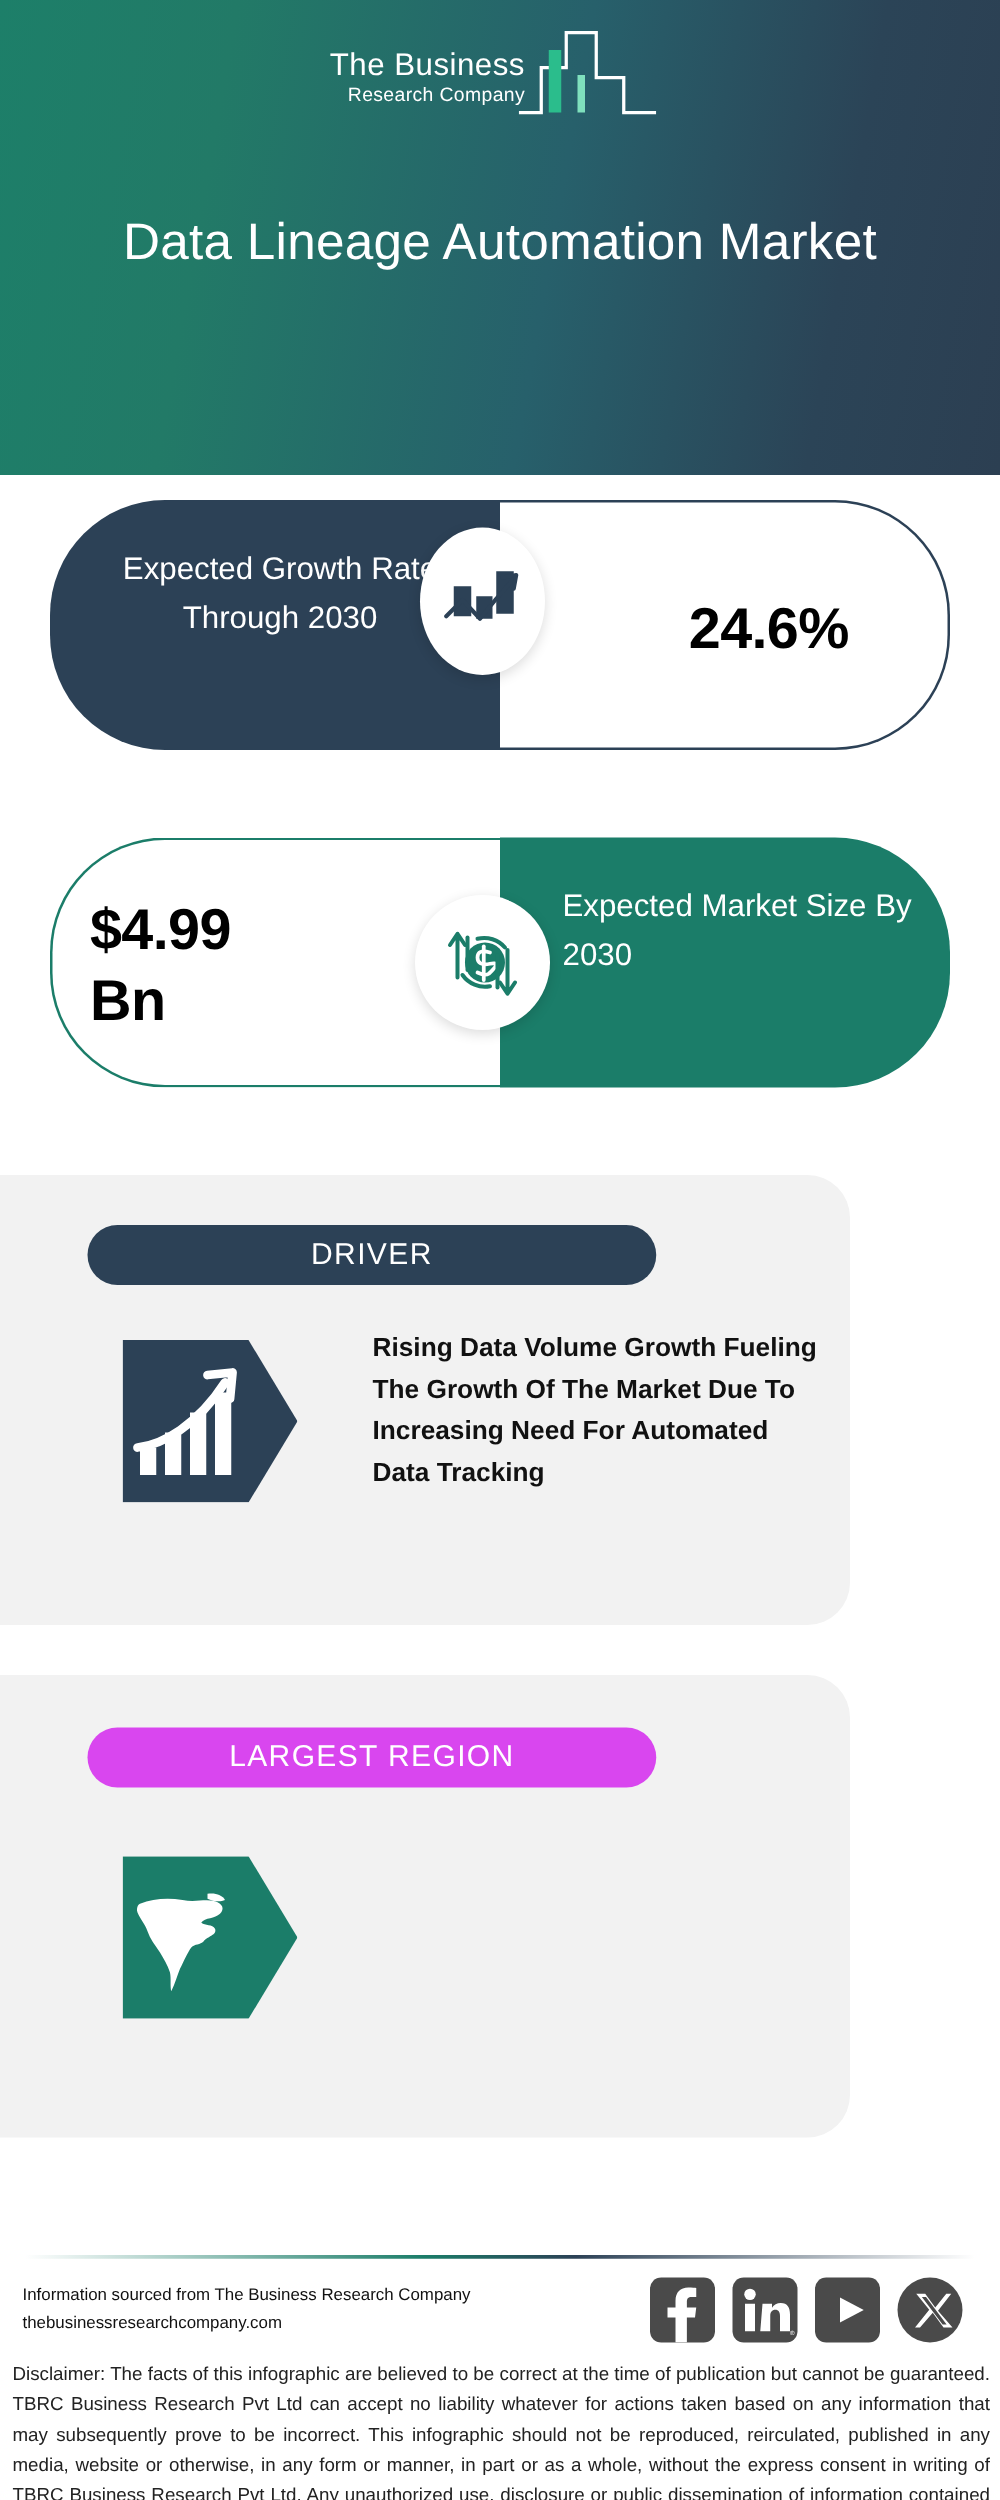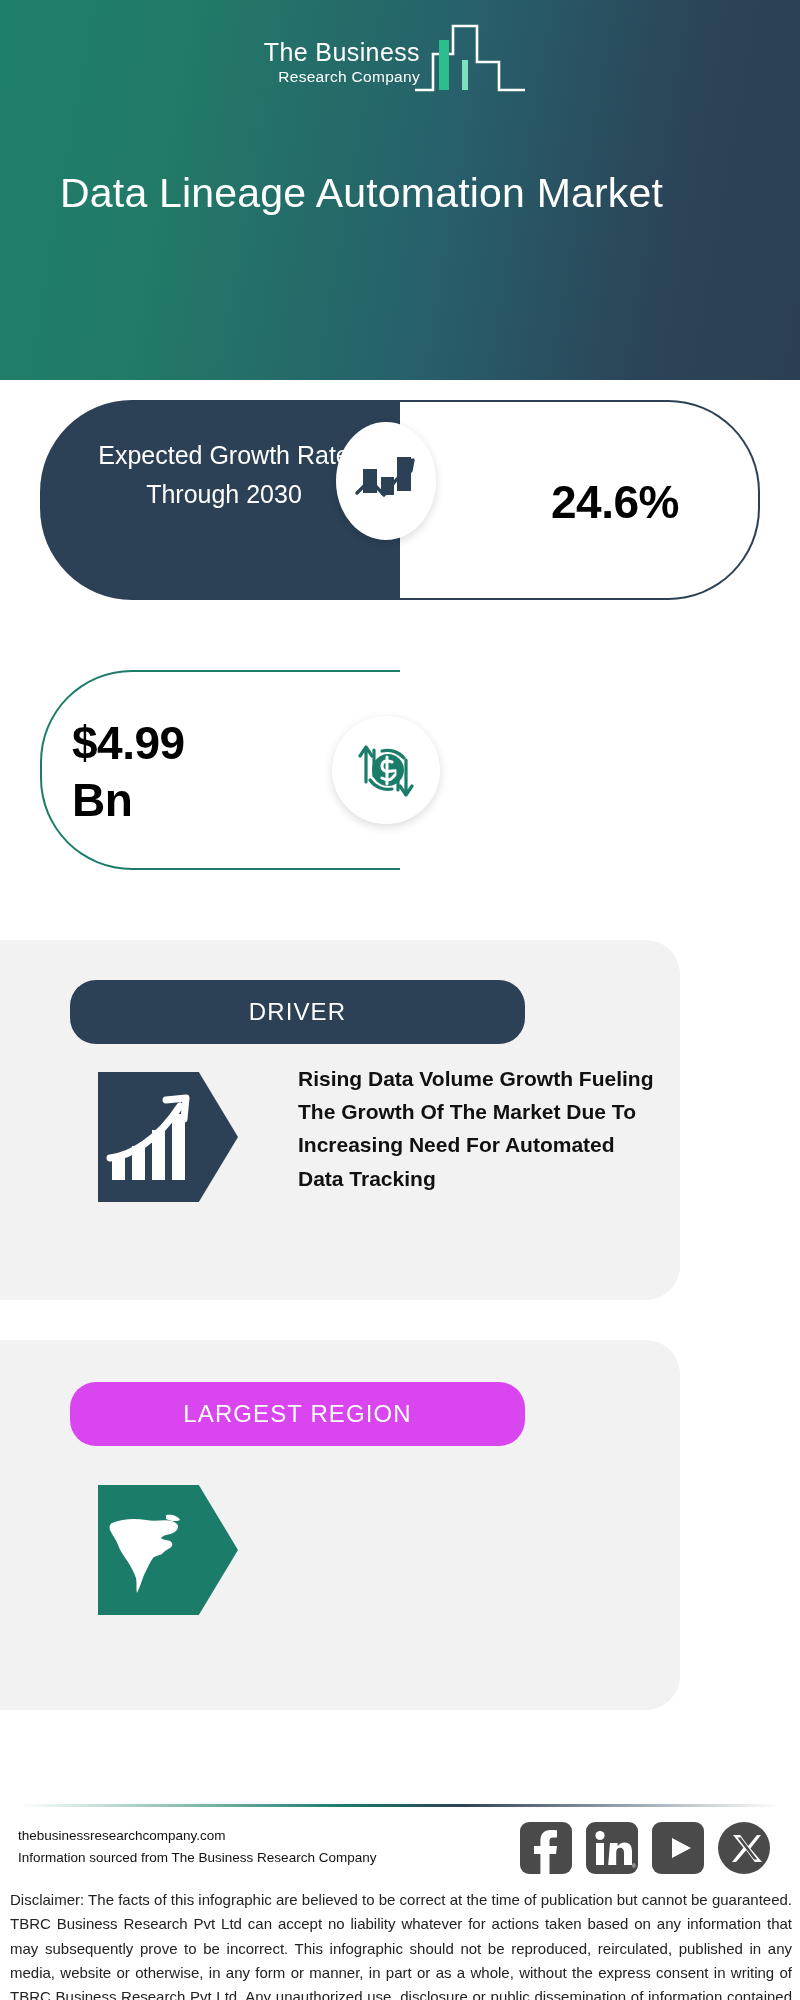--- a/index.html
+++ b/index.html
@@ -21,21 +21,21 @@
   .logo-words{
     position:absolute; left:0; top:22px; width:205px; text-align:right;
     color:#ffffff;
   }
   .logo-l1{ font-size:25px; letter-spacing:.4px; line-height:1; font-weight:400;}
   .logo-l2{ font-size:15.5px; letter-spacing:.3px; line-height:1.5; font-weight:400;}
   .logo-bars{ position:absolute; left:200px; top:0px; width:110px; height:80px; }
 
   .title{
     position:absolute; left:60px; top:168px; width:680px;
-    text-align:left; color:#ffffff;
+    text-align:center; color:#ffffff;
     font-size:41px; font-weight:400; line-height:1.22; letter-spacing:.2px;
   }
 
   
   .stat{
     position:absolute; left:40px; width:720px; height:200px;
   }
   .stat .half{ position:absolute; top:0; width:360px; height:200px; }
 
   
@@ -86,21 +86,21 @@
     display:flex; align-items:center; justify-content:center; z-index:5;
   }
   .badge.round{ width:108px; height:108px; left:292px; top:46px; }
 
   
   .panel{
     position:absolute; left:0; width:680px; background:#f2f2f2;
     border-radius:0 34px 34px 0;
   }
   .pill{
-    position:absolute; left:70px; height:64px; width:455px;
+    position:absolute; left:70px; height:48px; width:455px;
     border-radius:26px; color:#ffffff;
     display:flex; align-items:center; justify-content:center;
     font-size:24px; letter-spacing:1.1px;
   }
   .pill.navy{ background:#2c4156; }
   .pill.green{ background:#d946ef; }
 
   .hexwrap{
     position:absolute; width:140px; height:130px;
   }
@@ -175,20 +175,23 @@
     </svg>
   </div>
 </div>
 
 <div class="stat" style="top:670px">
   <div class="half c2-left">
     <div class="val">
       <span>$4.99</span>
       <span>Bn</span>
     </div>
+  </div>
+  <div class="half c2-right">
+    <div class="txt">Expected Market Size By 2030</div>
   </div>
   <div class="badge round">
     <svg width="68" height="68" viewBox="0 0 68 68">
       <circle cx="36" cy="34" r="16" fill="#1b7d69"></circle>
       <path d="M40 26 q-10 -3 -10 4 t10 5 t-1 8 q-3 2 -9 -1" fill="none" stroke="#ffffff" stroke-width="3" stroke-linecap="round"></path>
       <line x1="35" y1="21" x2="35" y2="48" stroke="#ffffff" stroke-width="3" stroke-linecap="round"></line>
       <path d="M52 22 a22 22 0 0 0 -22 -7" fill="none" stroke="#1b7d69" stroke-width="3.2" stroke-linecap="round"></path>
       <path d="M18 44 a22 22 0 0 0 22 9" fill="none" stroke="#1b7d69" stroke-width="3.2" stroke-linecap="round"></path>
       <path d="M14 46 V12 M8 20 L14 11 L20 20" fill="none" stroke="#1b7d69" stroke-width="3.2" stroke-linecap="round" stroke-linejoin="round"></path>
       <path d="M22 40 V14" fill="none" stroke="#1b7d69" stroke-width="3.2" stroke-linecap="round"></path>
@@ -231,22 +234,22 @@
           M14 30 C20 31 26 31 31 30 C26 33 20 33 14 32 Z"></path>
         <path fill="#ffffff" d="M60 16 C66 15 72 17 74 21 C70 23 64 22 60 20 Z"></path>
       </svg>
     </div>
   </div>
 </div>
 
 <div class="divider"></div>
 
 <div class="src">
+  <div>Information sourced from The Business Research Company</div>
   <div>thebusinessresearchcompany.com</div>
-  <div>Information sourced from The Business Research Company</div>
 </div>
 
 <div class="socials">
   <div class="sico">
     <svg width="52" height="52" viewBox="0 0 52 52">
       <path fill="#ffffff" d="M29.5 52 V32 H36 L37 24 H29.5 V19.5 C29.5 17 30.2 15.5 33.6 15.5 H37 V8.3 C36.2 8.2 33.6 8 30.6 8 C24.3 8 20.4 11.8 20.4 18.7 V24 H14 V32 H20.4 V52 Z"></path>
     </svg>
   </div>
   <div class="sico">
     <svg width="52" height="52" viewBox="0 0 52 52">

